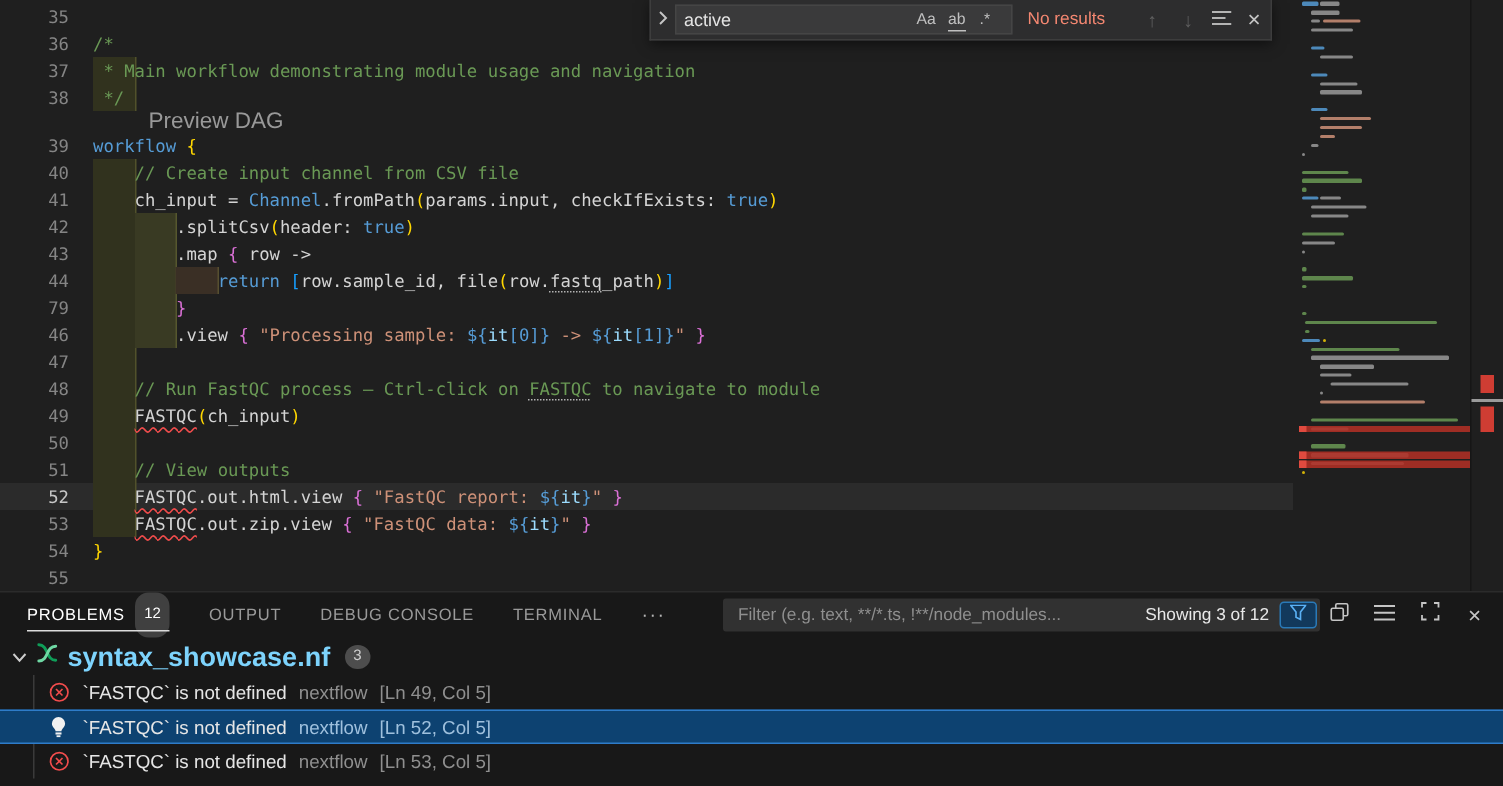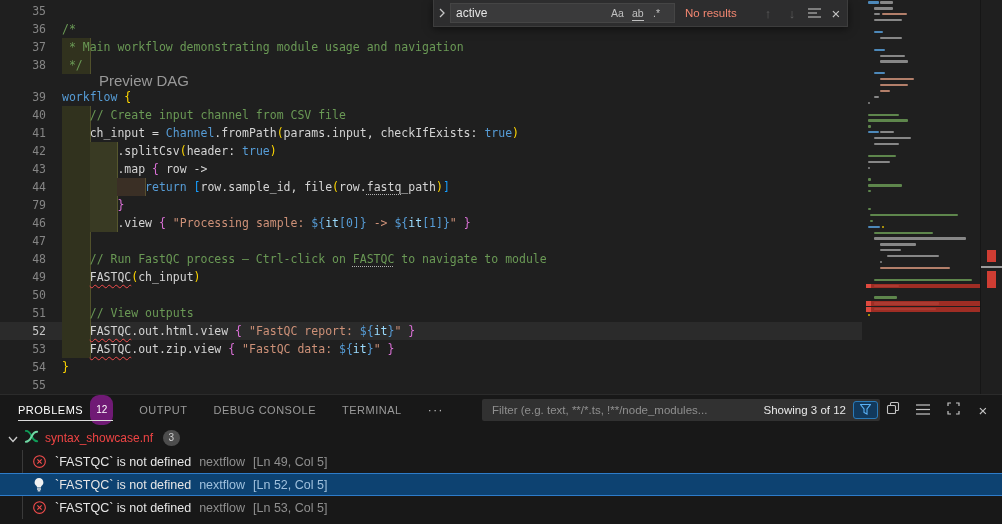--- a/index.html
+++ b/index.html
@@ -53,31 +53,31 @@
   #ruler{position:absolute;left:980px;top:0;width:22px;height:394px;border-left:1px solid #161616;cursor:pointer}
   .rmark{position:absolute;left:6px;width:9px;background:#cf3d33}
   .rline{position:absolute;left:0;width:22px;height:2px;background:#9a9a9a}
 
   
   #panel{position:absolute;left:0;top:394px;width:1002px;height:130px;background:#181818;border-top:1px solid #2b2b2b;box-sizing:border-box}
   #ptabs{display:flex;align-items:center;height:29px;padding-left:18px;gap:26px}
   .ptab{position:relative;height:100%;display:flex;align-items:center;gap:7px;font-size:11px;letter-spacing:0.5px;color:#9a9a9a;cursor:pointer}
   .ptab.active{color:#ffffff}
   .ptab.active::after{content:"";position:absolute;left:0;right:0;bottom:3px;height:1px;background:#dcdcdc}
-  .pbadge{background:#701a75;color:#fff;font-size:10px;line-height:10px;padding:10px 6px;border-radius:9px;letter-spacing:0}
+  .pbadge{background:#404040;color:#fff;font-size:10px;line-height:10px;padding:10px 6px;border-radius:9px;letter-spacing:0}
   #pmore{color:#b5b5b5;font-size:13px;letter-spacing:1px;cursor:pointer}
   #pfilter{position:absolute;left:482px;top:4px;width:398px;height:22px;background:#313131;border-radius:2px;display:flex;align-items:center;padding:0 2px 0 8px;box-sizing:border-box}
   #pfilter input{flex:1;background:transparent;border:none;outline:none;color:#cccccc;font-size:11.5px;font-family:Liberation Sans, sans-serif}
   #pfilter input::placeholder{color:#8f8f8f;opacity:1}
   .showing{color:#e8e8e8;font-size:11.5px;margin:0 7px;white-space:nowrap}
   .funnelbtn{width:25px;height:18px;background:#12395c;border:1px solid #2a7ab8;border-radius:3px;display:flex;align-items:center;justify-content:center;cursor:pointer;box-sizing:border-box}
   #picons{position:absolute;right:10px;top:4px;height:22px;display:flex;align-items:center;gap:12px}
   .picon{width:18px;height:18px;display:flex;align-items:center;justify-content:center;cursor:pointer;color:#c5c5c5}
   #ptree{display:flex;align-items:center;height:22px;margin-top:3px;padding-left:8px;gap:6px;cursor:pointer}
-  .tname{color:#ef4444;font-size:12px;font-weight:normal}
+  .tname{color:#7dd3fc;font-size:18px;font-weight:bold}
   .tcount{background:#4d4d4d;color:#d0d0d0;font-size:10px;line-height:10px;padding:3px 5.5px;border-radius:50%;margin-left:4px}
   #prows{position:relative;margin-top:1px}
   #prows::before{content:"";position:absolute;left:22px;top:0;bottom:0;width:1px;background:#3a3a3a}
   .prow{position:relative;display:flex;align-items:center;height:23px;padding-left:31px;gap:8px;font-size:12.5px;color:#dcdcdc;cursor:pointer;box-sizing:border-box}
   .prow.sel{background:#0d4271;border-top:1px solid #2e7cc9;border-bottom:1px solid #2e7cc9}
   .prow .pmsg{color:#e6e6e6}
   .prow .dim{color:#8f8f8f}
   .prow.sel .dim{color:#9fc0dd}
   .picon-sm{width:16px;height:16px;display:flex;align-items:center;justify-content:center;flex:0 0 auto}
 </style>

